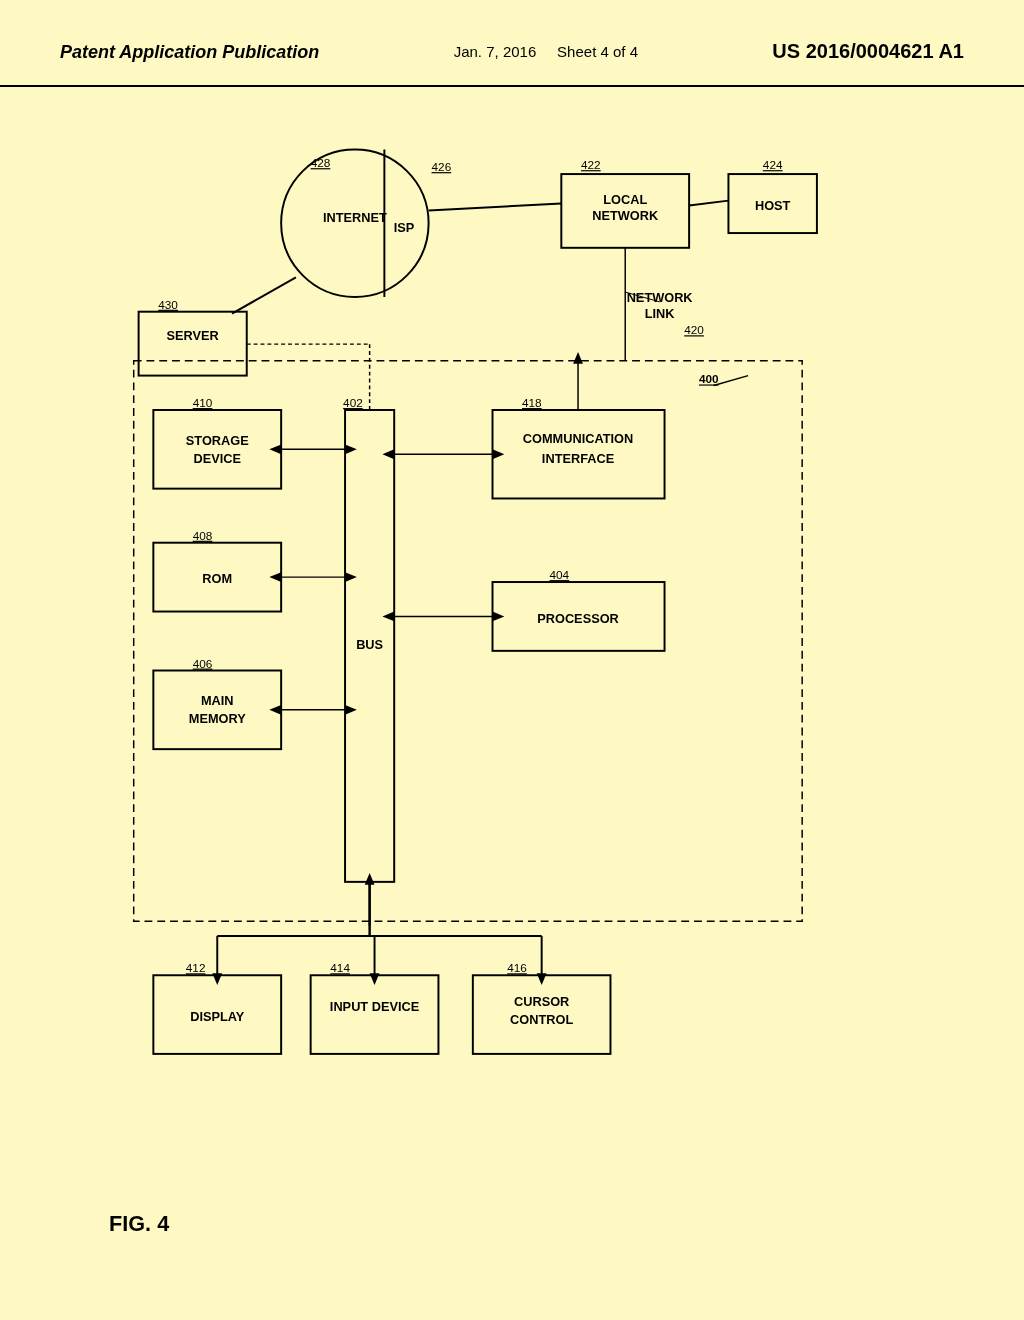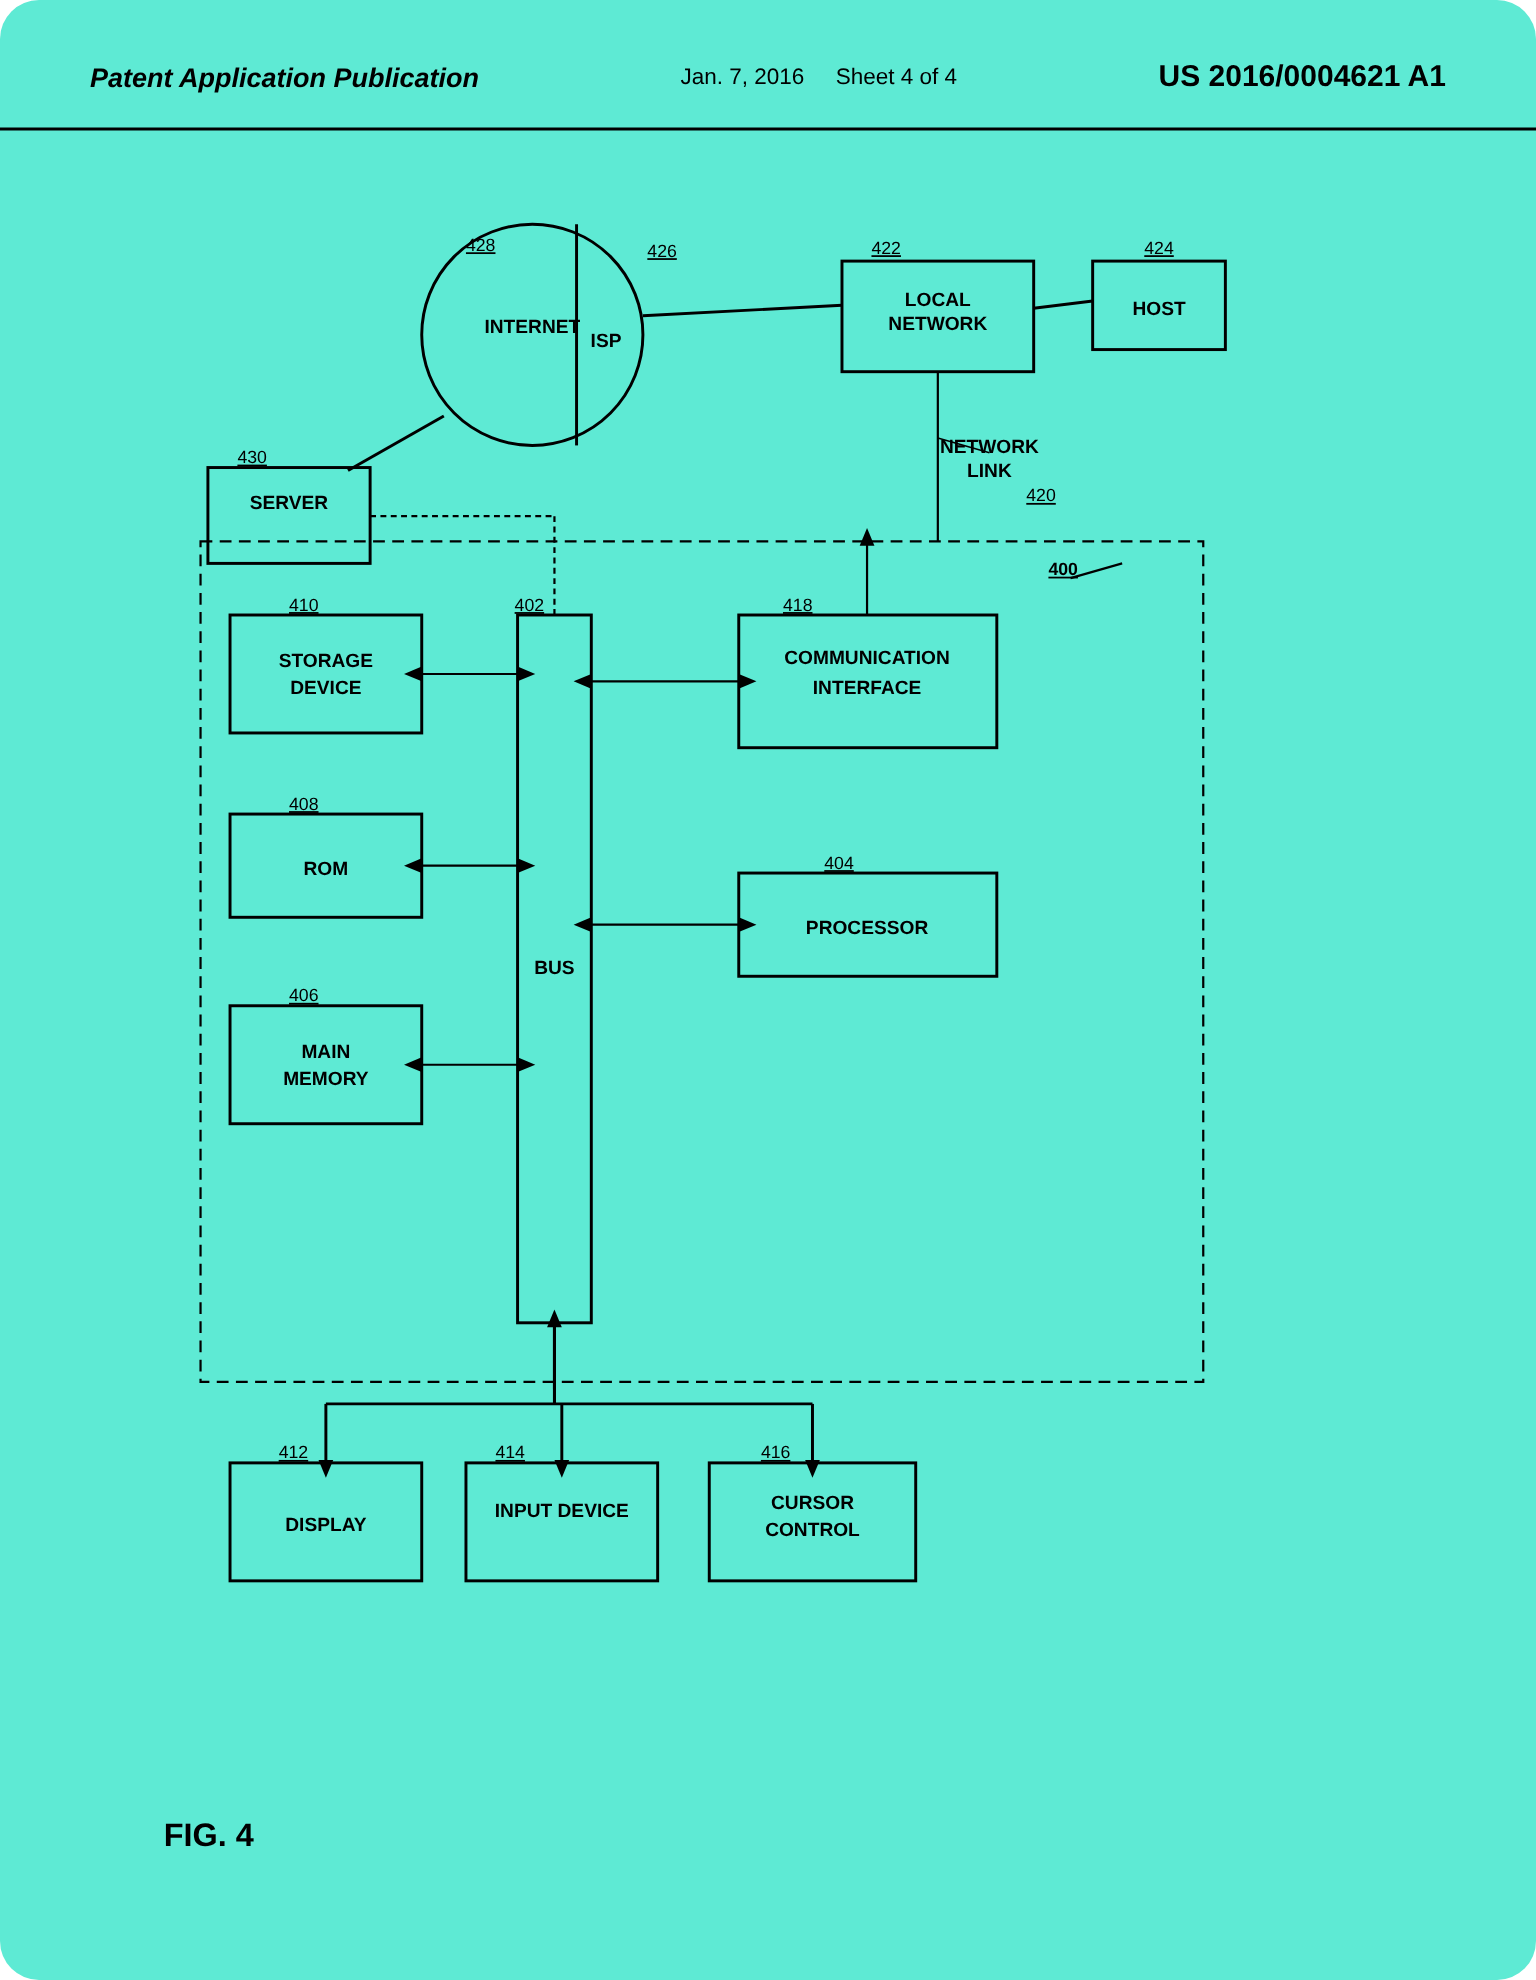--- a/index.html
+++ b/index.html
@@ -8,23 +8,22 @@
       font-family: Arial, sans-serif;
       width: 1024px;
       height: 1320px;
       overflow: hidden;
       position: relative;
     }
 
     .page {
       width: 1024px;
       height: 1320px;
-      background: #5eead4;
+      background: #fef9c3;
       position: relative;
-      border-radius: 26px;
     }
 
     
     .header {
       display: flex;
       justify-content: space-between;
       align-items: flex-start;
       padding: 40px 60px 20px 60px;
       border-bottom: 2px solid #000;
     }

